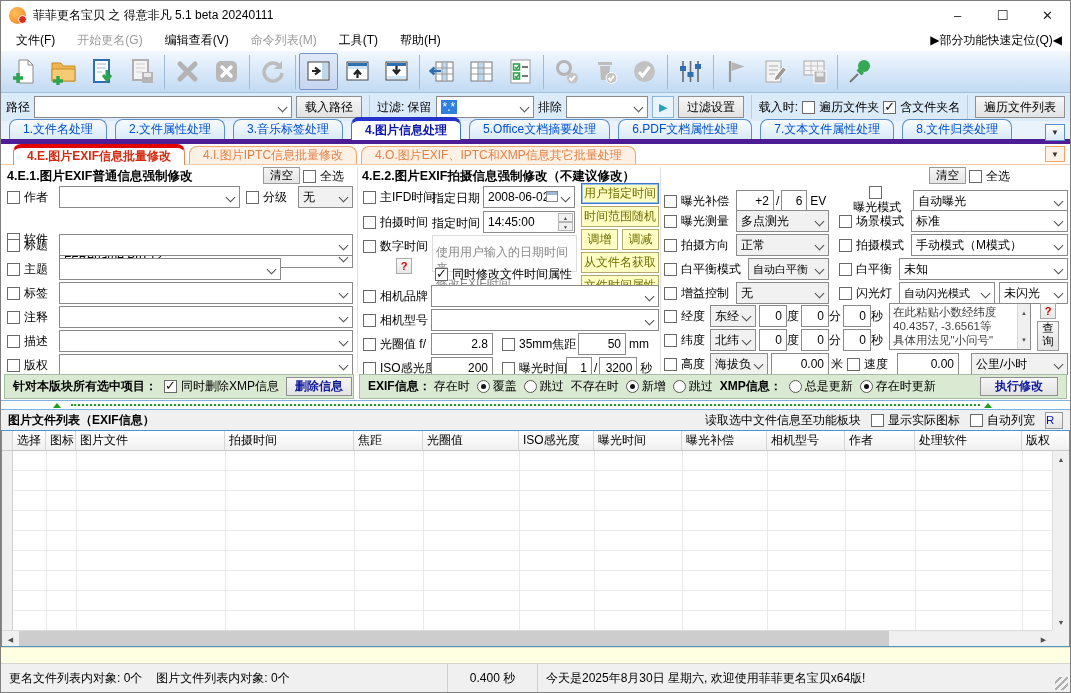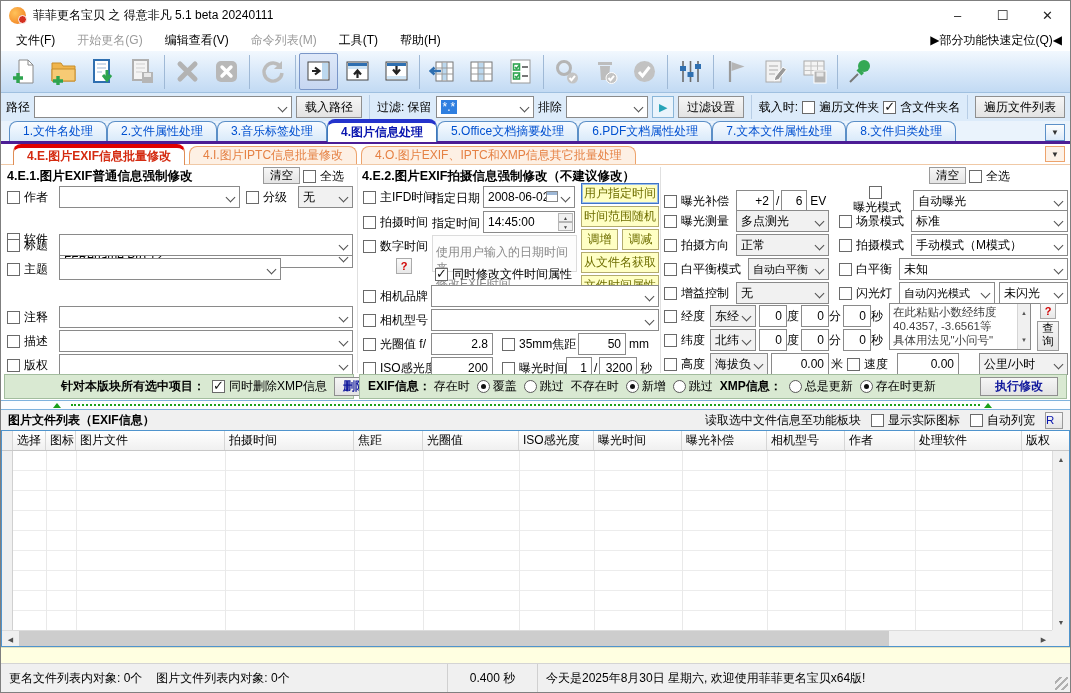--- a/index.html
+++ b/index.html
@@ -38,21 +38,21 @@
   .play { width:24px; height:22px; border:1px solid #8ab6d8; background:#eaf4fc; color:#26a3b8; display:flex; align-items:center; justify-content:center; font-size:11px; }
   .vgap { width:1px; height:24px; background:#b7cde5; margin:0 3px; }
 
   
   .cb { display:inline-block; width:13px; height:13px; border:1px solid #6a6a6a; background:#fff; position:relative; vertical-align:-2px; margin-right:4px; flex:none; }
   .cb.on::after { content:"✓"; position:absolute; left:0; top:-3px; font-size:13px; font-weight:bold; color:#111; }
   .rd { display:inline-block; width:13px; height:13px; border:1px solid #5a5a5a; border-radius:50%; background:#fff; position:relative; vertical-align:-2px; margin-right:3px; flex:none; }
   .rd.on::after { content:""; position:absolute; left:3px; top:3px; width:5px; height:5px; border-radius:50%; background:#111; }
 
   
-  .tabs1 { position:absolute; top:120px; left:0; right:0; height:23px; background:#eaf3fc; border-bottom:3px solid #4c1d95; display:flex; align-items:flex-end; padding-left:8px; gap:0; }
+  .tabs1 { position:absolute; top:120px; left:0; right:0; height:23px; background:#eaf3fc; border-bottom:5px solid #4c1d95; display:flex; align-items:flex-end; padding-left:8px; gap:8px; }
   .tab { height:20px; display:flex; align-items:center; padding:0 13px; border:1px solid #5b8fc7; border-bottom:none; border-radius:8px 8px 0 0; background:linear-gradient(#f8fbff,#d9eafa); color:#0050d0; white-space:nowrap; }
   .tab.active { height:23px; background:#fff; font-weight:bold; color:#0a16ae; border-color:#3e77bb; border-top:4px solid #2433cc; margin-bottom:-1px; }
   .tabmore { position:absolute; right:5px; top:3px; width:20px; height:17px; border:1px solid #5b8fc7; background:linear-gradient(#fdfdfd,#dceafa); display:flex; align-items:center; justify-content:center; font-size:8px; color:#333; }
   .tabs2 { position:absolute; top:143px; left:0; right:0; height:21px; background:#fff; border-bottom:1px solid #f0c9a6; display:flex; align-items:flex-end; padding-left:12px; gap:4px; }
   .tab2 { height:18px; display:flex; align-items:center; padding:8px 13px; border:1px solid #eda36c; border-bottom:none; border-radius:8px 8px 0 0; background:#fdf0e4; color:#e58144; white-space:nowrap; }
   .tab2.active { height:21px; background:#fff; font-weight:bold; color:#d42a10; border-color:#e08d55; border-top:4px solid #e00000; margin-bottom:-1px; }
   .tabmore2 { position:absolute; right:5px; top:2px; width:20px; height:16px; border:1px solid #eda36c; background:#fdf2e8; display:flex; align-items:center; justify-content:center; font-size:8px; color:#333; }
 
   
   .panel { position:absolute; top:164px; left:0; right:0; height:235px; background:#fff; }
@@ -386,20 +386,27 @@
         </span>
       <span class="combo" style="flex:1;"></span>
     </div>
     <div class="row" style="left:6px; top:93px; width:274px;">
       <span class="lbl" style="width:52px;">
           <span class="cb"></span>
           <span>主题</span>
         </span>
       <span class="combo" style="flex:1;"></span>
     </div>
+    <div class="row" style="left:6px; top:117px; width:346px;">
+      <span class="lbl" style="width:52px;">
+          <span class="cb"></span>
+          <span>标签</span>
+        </span>
+      <span class="combo" style="flex:1;"></span>
+    </div>
     <div class="row" style="left:6px; top:141px; width:346px;">
       <span class="lbl" style="width:52px;">
           <span class="cb"></span>
           <span>注释</span>
         </span>
       <span class="combo" style="flex:1;"></span>
     </div>
     <div class="row" style="left:6px; top:165px; width:346px;">
       <span class="lbl" style="width:52px;">
           <span class="cb"></span>
@@ -674,28 +681,28 @@
           <span>0.00</span>
         </span>
       <span class="lbl" style="margin:0 4px 0 2px;">米</span>
       <span class="lbl" style="width:50px;">
           <span class="cb"></span>
           <span>速度</span>
         </span>
       <span class="inp" style="width:62px;">
           <span>0.00</span>
         </span>
-      <span class="combo gray" style="flex:1; margin-left:20px;">
+      <span class="combo gray" style="flex:1; margin-left:12px;">
           <span>公里/小时</span>
         </span>
     </div>
 
     <div class="abar">
       <div class="abox" style="width:350px;">
-        <span style="font-weight:bold;margin-left:48px;">针对本版块所有选中项目：</span>
+        <span style="font-weight:bold;">针对本版块所有选中项目：</span>
         <span class="lbl">
             <span class="cb on"></span>
             <span>同时删除XMP信息</span>
           </span>
         <span class="btn bold" style="height:19px;">删除信息</span>
       </div>
       <div class="abox" style="flex:1;">
         <span style="font-weight:bold;">EXIF信息：</span>
         <span style="margin-left:-4px;">存在时</span>
         <span class="lbl">

